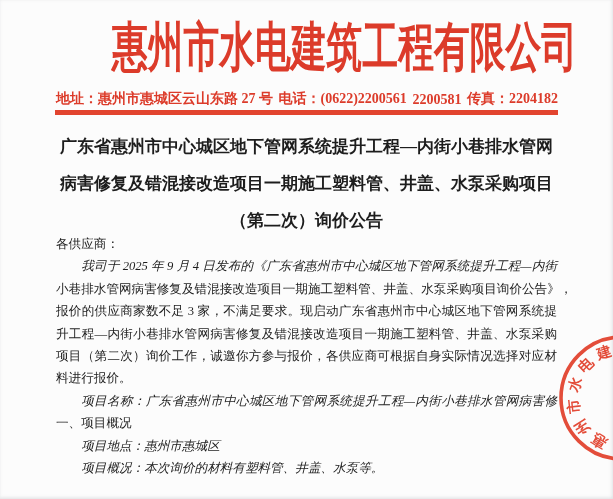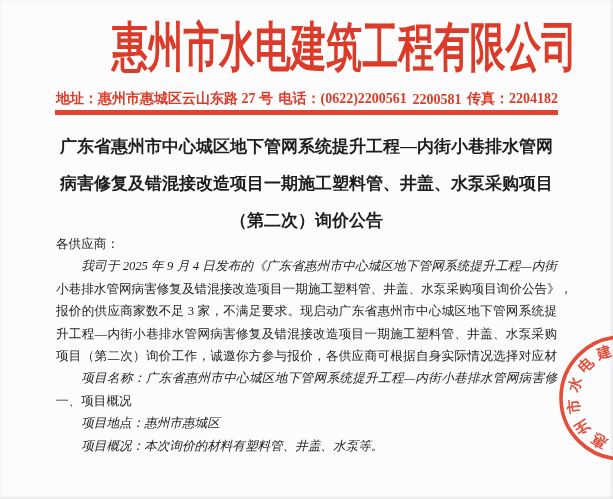--- a/index.html
+++ b/index.html
@@ -111,20 +111,21 @@
     <div>（第二次）询价公告</div>
   </div>
 
   <div class="body-text" id="bodyLines">
       <div class="bline">各供应商：</div>
       <div class="bline just ind">我司于 2025 年 9 月 4 日发布的《广东省惠州市中心城区地下管网系统提升工程—内街</div>
       <div class="bline just">小巷排水管网病害修复及错混接改造项目一期施工塑料管、井盖、水泵采购项目询价公告》，</div>
       <div class="bline just">报价的供应商家数不足 3 家，不满足要求。现启动广东省惠州市中心城区地下管网系统提</div>
       <div class="bline just">升工程—内街小巷排水管网病害修复及错混接改造项目一期施工塑料管、井盖、水泵采购</div>
       <div class="bline just">项目（第二次）询价工作，诚邀你方参与报价，各供应商可根据自身实际情况选择对应材</div>
+      <div class="bline">料进行报价。</div>
       <div class="bline just ind">项目名称：广东省惠州市中心城区地下管网系统提升工程—内街小巷排水管网病害修</div>
       <div class="bline">一、项目概况</div>
       <div class="bline ind">项目地点：惠州市惠城区</div>
       <div class="bline ind">项目概况：本次询价的材料有塑料管、井盖、水泵等。</div>
     </div>
 
   <svg class="seal" width="73" height="158" viewBox="540 320 73 158">
     <circle cx="622" cy="398" r="61"></circle>
     <defs>
       <path id="sealArc" d="M 622 442 A 44 44 0 0 1 622 354"></path>

